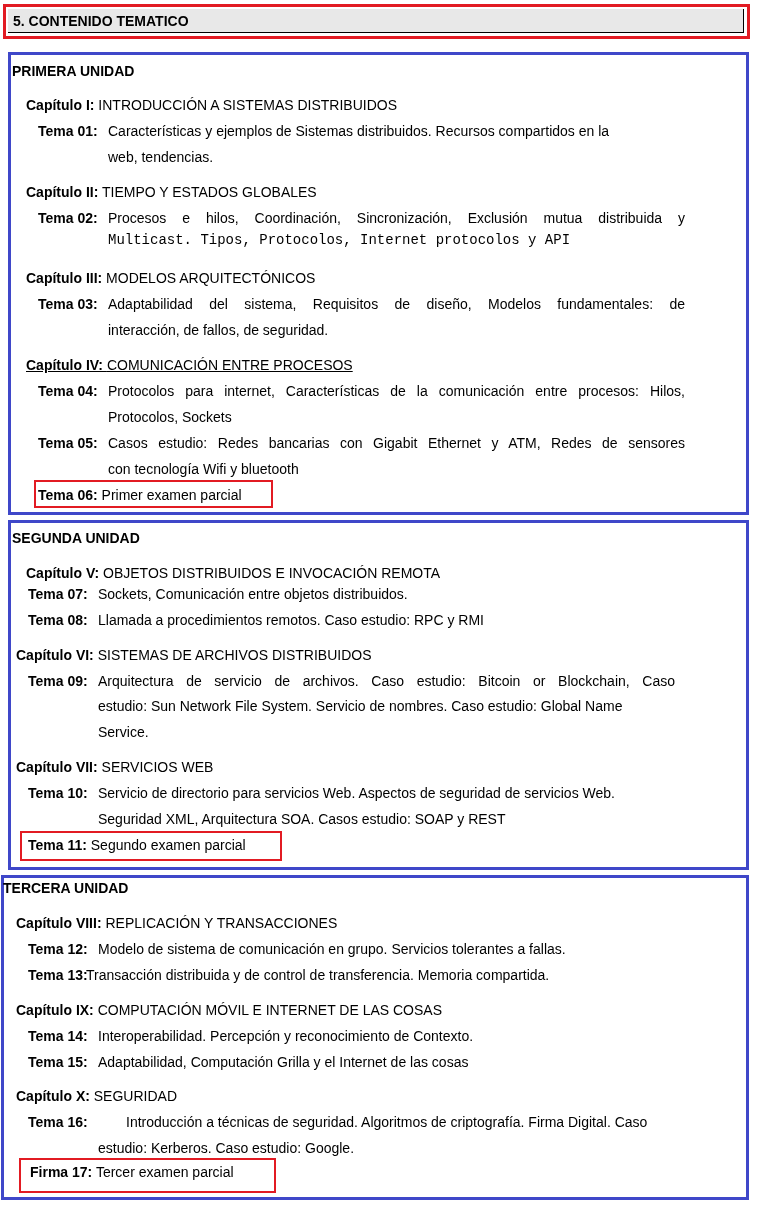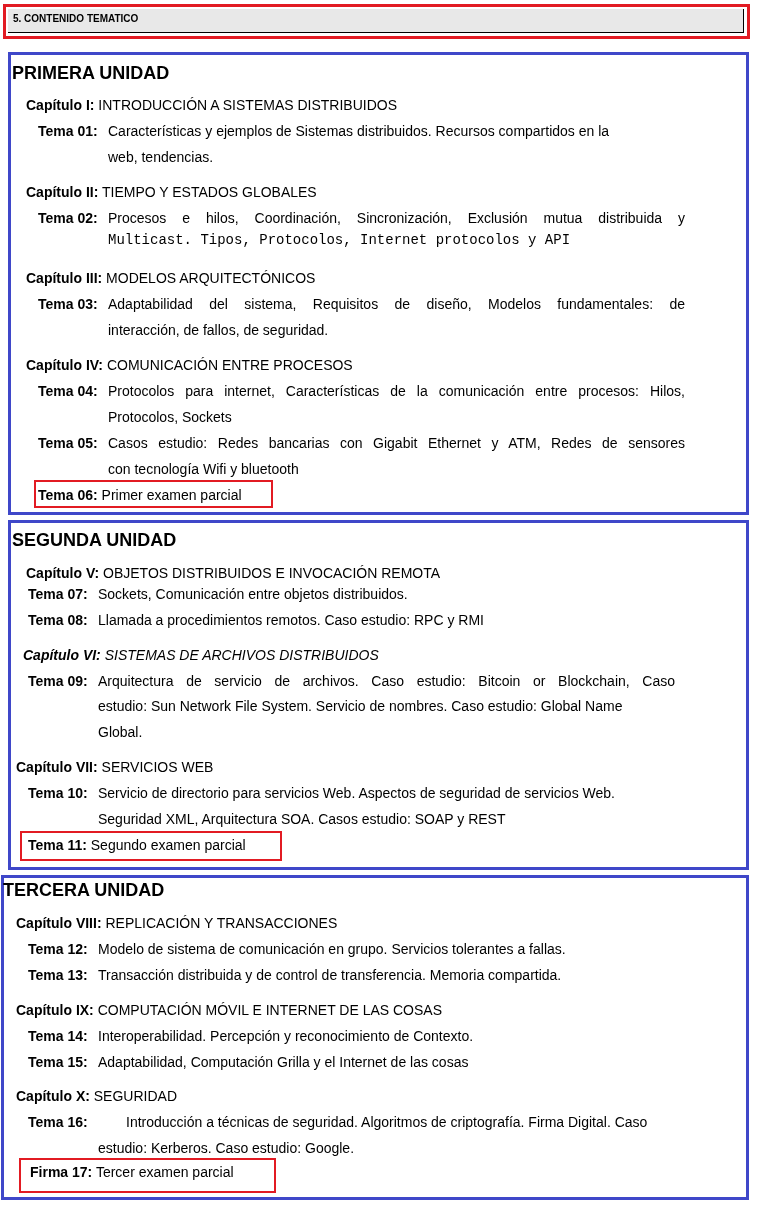--- a/index.html
+++ b/index.html
@@ -1,22 +1,22 @@
 <!DOCTYPE html>
 <html><head>
 <meta charset="utf-8">
 <style>
   html,body{margin:0;padding:0;background:#ffffff;}
   body{width:764px;height:1212px;position:relative;overflow:hidden;font-family:"Liberation Sans","DejaVu Sans",sans-serif;color:#000;}
   .abs{position:absolute;}
   .hdr-red{left:3px;top:4px;width:741px;height:29px;border:3px solid #e21b23;}
   .hdr-inner{position:absolute;left:2px;top:2px;right:3px;bottom:3px;background:#e8e8e8;border-right:1.5px solid #000;border-bottom:1.5px solid #000;box-sizing:border-box;}
-  .hdr-title{position:absolute;left:7px;top:6px;font-size:10px;font-weight:bold;white-space:nowrap;}
+  .hdr-title{position:absolute;left:7px;top:6px;font-size:14px;font-weight:bold;white-space:nowrap;}
   .unit-box{border:3px solid #3f47c9;box-sizing:border-box;}
-  .unit-title{font-size:18px;font-weight:bold;white-space:nowrap;}
+  .unit-title{font-size:14px;font-weight:bold;white-space:nowrap;}
   .line{font-size:14px;white-space:nowrap;line-height:16px;}
   .b{font-weight:bold;}
   .just{display:flex;justify-content:space-between;white-space:nowrap;}
   .exam-box{border:2.5px solid #e21b23;box-sizing:border-box;}
 </style>
 </head>
 <body>
 
 <div class="abs hdr-red">
   <div class="hdr-inner"></div>
@@ -45,21 +45,21 @@
 <div class="abs line" style="left:108px;top:232px;font-family:Liberation Mono, monospace;">Multicast. Tipos, Protocolos, Internet protocolos y API</div>
 
 <div class="abs line" style="left:26px;top:270px;">
   <span class="b">Capítulo III:</span>
   <span>MODELOS ARQUITECTÓNICOS</span>
 </div>
 <div class="abs line b" style="left:38px;top:296px;">Tema 03:</div>
 <div class="abs line" style="left:108px;top:296px;width:577px;text-align:justify;text-align-last:justify;">Adaptabilidad del sistema, Requisitos de diseño, Modelos fundamentales: de</div>
 <div class="abs line" style="left:108px;top:322px;">interacción, de fallos, de seguridad.</div>
 
-<div class="abs line" style="left:26px;top:357px;">
+<div class="abs line" style="left:26px;top:357px;text-decoration:underline;">
   <span class="b">Capítulo IV:</span>
   <span>COMUNICACIÓN ENTRE PROCESOS</span>
 </div>
 <div class="abs line b" style="left:38px;top:383px;">Tema 04:</div>
 <div class="abs line" style="left:108px;top:383px;width:577px;text-align:justify;text-align-last:justify;">Protocolos para internet, Características de la comunicación entre procesos: Hilos,</div>
 <div class="abs line" style="left:108px;top:409px;">Protocolos, Sockets</div>
 <div class="abs line b" style="left:38px;top:435px;">Tema 05:</div>
 <div class="abs line" style="left:108px;top:435px;width:577px;text-align:justify;text-align-last:justify;">Casos estudio: Redes bancarias con Gigabit Ethernet y ATM, Redes de sensores</div>
 <div class="abs line" style="left:108px;top:461px;">con tecnología Wifi y bluetooth</div>
 
@@ -74,28 +74,28 @@
 
 <div class="abs line" style="left:26px;top:565px;">
   <span class="b">Capítulo V:</span>
   <span>OBJETOS DISTRIBUIDOS E INVOCACIÓN REMOTA</span>
 </div>
 <div class="abs line b" style="left:28px;top:586px;">Tema 07:</div>
 <div class="abs line" style="left:98px;top:586px;">Sockets, Comunicación entre objetos distribuidos.</div>
 <div class="abs line b" style="left:28px;top:612px;">Tema 08:</div>
 <div class="abs line" style="left:98px;top:612px;">Llamada a procedimientos remotos. Caso estudio: RPC y RMI</div>
 
-<div class="abs line" style="left:23px;top:647px;font-style:italic;">
+<div class="abs line" style="left:16px;top:647px;">
   <span class="b">Capítulo VI:</span>
   <span>SISTEMAS DE ARCHIVOS DISTRIBUIDOS</span>
 </div>
 <div class="abs line b" style="left:28px;top:673px;">Tema 09:</div>
 <div class="abs line" style="left:98px;top:673px;width:577px;text-align:justify;text-align-last:justify;">Arquitectura de servicio de archivos. Caso estudio: Bitcoin or Blockchain, Caso</div>
 <div class="abs line" style="left:98px;top:698px;">estudio: Sun Network File System. Servicio de nombres. Caso estudio: Global Name</div>
-<div class="abs line" style="left:98px;top:724px;">Global.</div>
+<div class="abs line" style="left:98px;top:724px;">Service.</div>
 
 <div class="abs line" style="left:16px;top:759px;">
   <span class="b">Capítulo VII:</span>
   <span>SERVICIOS WEB</span>
 </div>
 <div class="abs line b" style="left:28px;top:785px;">Tema 10:</div>
 <div class="abs line" style="left:98px;top:785px;">Servicio de directorio para servicios Web. Aspectos de seguridad de servicios Web.</div>
 <div class="abs line" style="left:98px;top:811px;">Seguridad XML, Arquitectura SOA. Casos estudio: SOAP y REST</div>
 
 <div class="abs exam-box" style="left:20px;top:831px;width:262px;height:30px;"></div>
@@ -107,21 +107,21 @@
 <div class="abs unit-box" style="left:1px;top:875px;width:748px;height:325px;"></div>
 <div class="abs unit-title" style="left:3px;top:880px;">TERCERA UNIDAD</div>
 
 <div class="abs line" style="left:16px;top:915px;">
   <span class="b">Capítulo VIII:</span>
   <span>REPLICACIÓN Y TRANSACCIONES</span>
 </div>
 <div class="abs line b" style="left:28px;top:941px;">Tema 12:</div>
 <div class="abs line" style="left:98px;top:941px;">Modelo de sistema de comunicación en grupo. Servicios tolerantes a fallas.</div>
 <div class="abs line b" style="left:28px;top:967px;">Tema 13:</div>
-<div class="abs line" style="left:98px;top:967px;">Transacción distribuida y de control de transferencia. Memoria compartida.</div>
+<div class="abs line" style="left:86px;top:967px;">Transacción distribuida y de control de transferencia. Memoria compartida.</div>
 
 <div class="abs line" style="left:16px;top:1002px;">
   <span class="b">Capítulo IX:</span>
   <span>COMPUTACIÓN MÓVIL E INTERNET DE LAS COSAS</span>
 </div>
 <div class="abs line b" style="left:28px;top:1028px;">Tema 14:</div>
 <div class="abs line" style="left:98px;top:1028px;">Interoperabilidad. Percepción y reconocimiento de Contexto.</div>
 <div class="abs line b" style="left:28px;top:1054px;">Tema 15:</div>
 <div class="abs line" style="left:98px;top:1054px;">Adaptabilidad, Computación Grilla y el Internet de las cosas</div>
 

